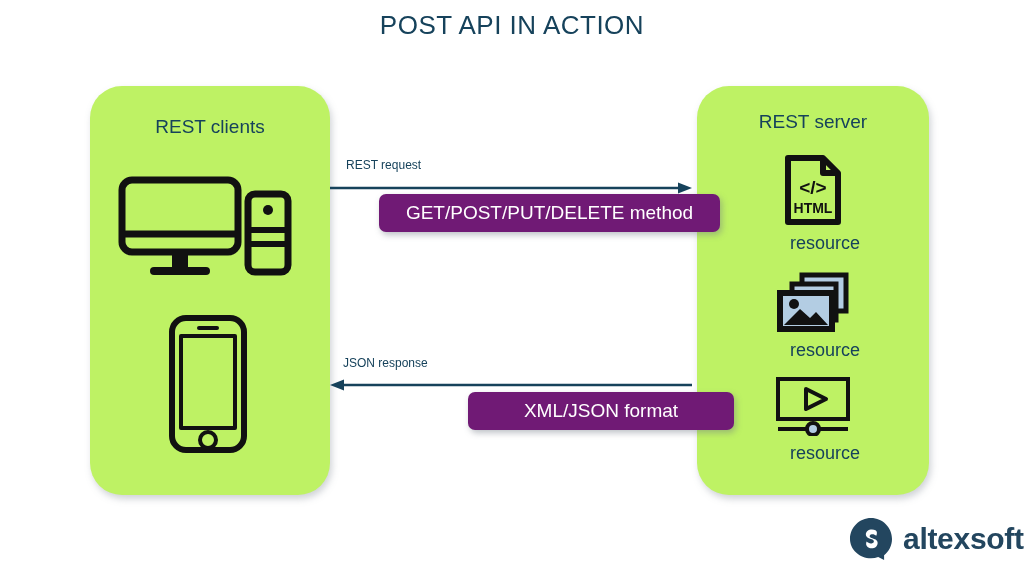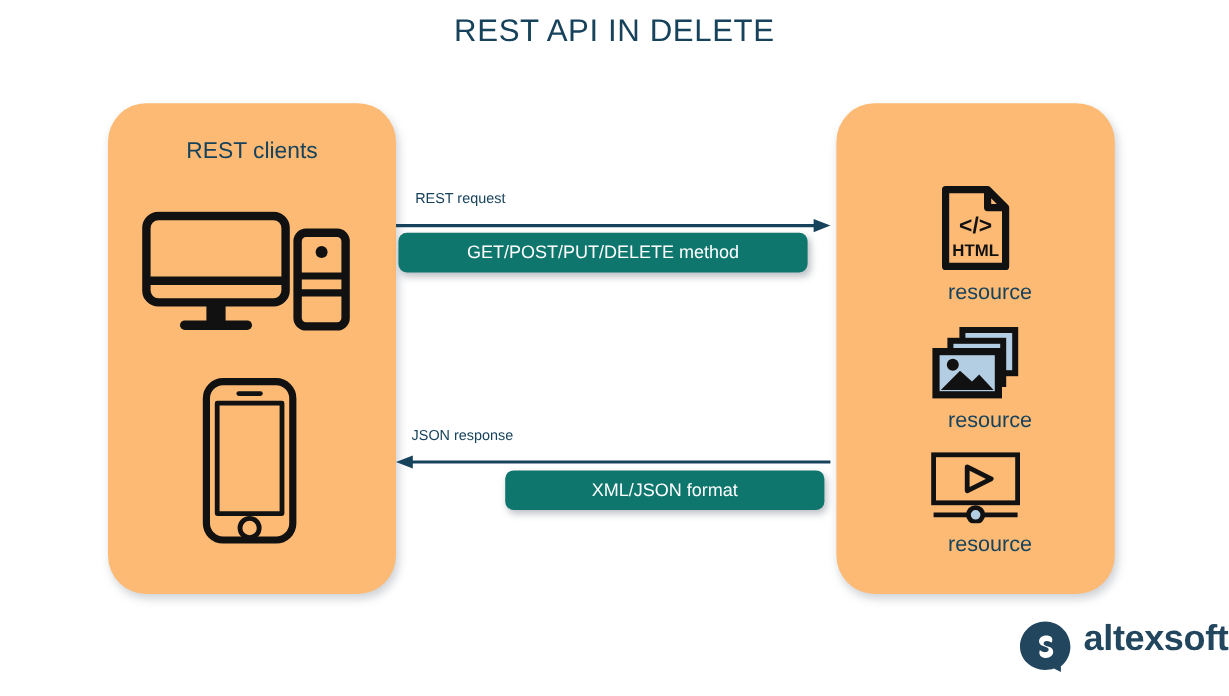--- a/index.html
+++ b/index.html
@@ -25,21 +25,21 @@
     text-align: center;
     font-size: 26px;
     letter-spacing: 0.5px;
     color: #16425b;
     font-weight: 400;
   }
 
   
   .panel {
     position: absolute;
-    background: #fdba74;
+    background: #bef264;
     border-radius: 32px;
     box-shadow: 2px 4px 7px rgba(120,130,140,0.35);
   }
   #clients-panel {
     left: 90px;
     top: 86px;
     width: 240px;
     height: 409px;
   }
   #server-panel {
@@ -110,52 +110,54 @@
     font-size: 12px;
     color: #16425b;
     white-space: nowrap;
   }
   #request-caption  { left: 346px; top: 158px; }
   #response-caption { left: 343px; top: 356px; }
 
   
   .badge {
     position: absolute;
-    background: #0f766e;
+    background: #701a75;
     color: #ffffff;
     border-radius: 7px;
-    font-size: 15px;
+    font-size: 19px;
     padding: 8px 16px;
     white-space: nowrap;
     box-shadow: 2px 3px 6px rgba(110,120,130,0.45);
     box-sizing: border-box;
     text-align: center;
+    margin-left: 47px;
   }
   #method-badge   { left: 332px; top: 194px; width: 341px; }
   #format-badge   { left: 421px; top: 392px; width: 266px; }
 
   
   #brand-logo {
     position: absolute;
     left: 848px;
     top: 516px;
     display: flex;
+    align-items: center;
     gap: 9px;
   }
   #brand-wordmark {
     font-size: 30px;
     color: #23465f;
     font-weight: 600;
     letter-spacing: -0.3px;
   }
 </style>
 </head>
 <body>
 
-<div id="diagram-title">REST API IN DELETE</div>
+<div id="diagram-title">POST API IN ACTION</div>
 
 <div class="panel" id="clients-panel">
 
   <div class="panel-title">REST clients</div>
 
   <svg id="desktop-icon" viewBox="0 0 180 100">
     <g fill="none" stroke="#111111" stroke-width="7" stroke-linejoin="round">
       <rect x="4" y="4" width="116" height="72" rx="10"></rect>
       <line x1="5" y1="58" x2="119" y2="58" stroke-width="7"></line>
       <rect x="130" y="18" width="40" height="78" rx="7"></rect>
@@ -174,20 +176,21 @@
       <rect x="4" y="4" width="72" height="132" rx="14"></rect>
       <rect x="13" y="22" width="54" height="92" stroke-width="4"></rect>
       <line x1="31" y1="14" x2="49" y2="14" stroke-width="4" stroke-linecap="round"></line>
       <circle cx="40" cy="126" r="8" stroke-width="4"></circle>
     </g>
   </svg>
 </div>
 
 <div class="panel" id="server-panel">
 
+  <div class="panel-title">REST server</div>
 
   <div class="resource-block" id="resource-html">
     <svg class="resource-icon" width="60" height="72" viewBox="0 0 60 72">
       <path d="M5 4 H40 L55 19 V68 H5 Z" fill="none" stroke="#111111" stroke-width="6" stroke-linejoin="round"></path>
       <path d="M40 4 V19 H55" fill="none" stroke="#111111" stroke-width="6" stroke-linejoin="round"></path>
       <text x="30" y="40" font-family="'Liberation Sans', sans-serif" font-size="19" font-weight="bold" fill="#111111" text-anchor="middle">&lt;/&gt;</text>
       <text x="30" y="59" font-family="'Liberation Sans', sans-serif" font-size="14" font-weight="bold" fill="#111111" text-anchor="middle">HTML</text>
     </svg>
     <span class="resource-label">resource</span>
   </div>

